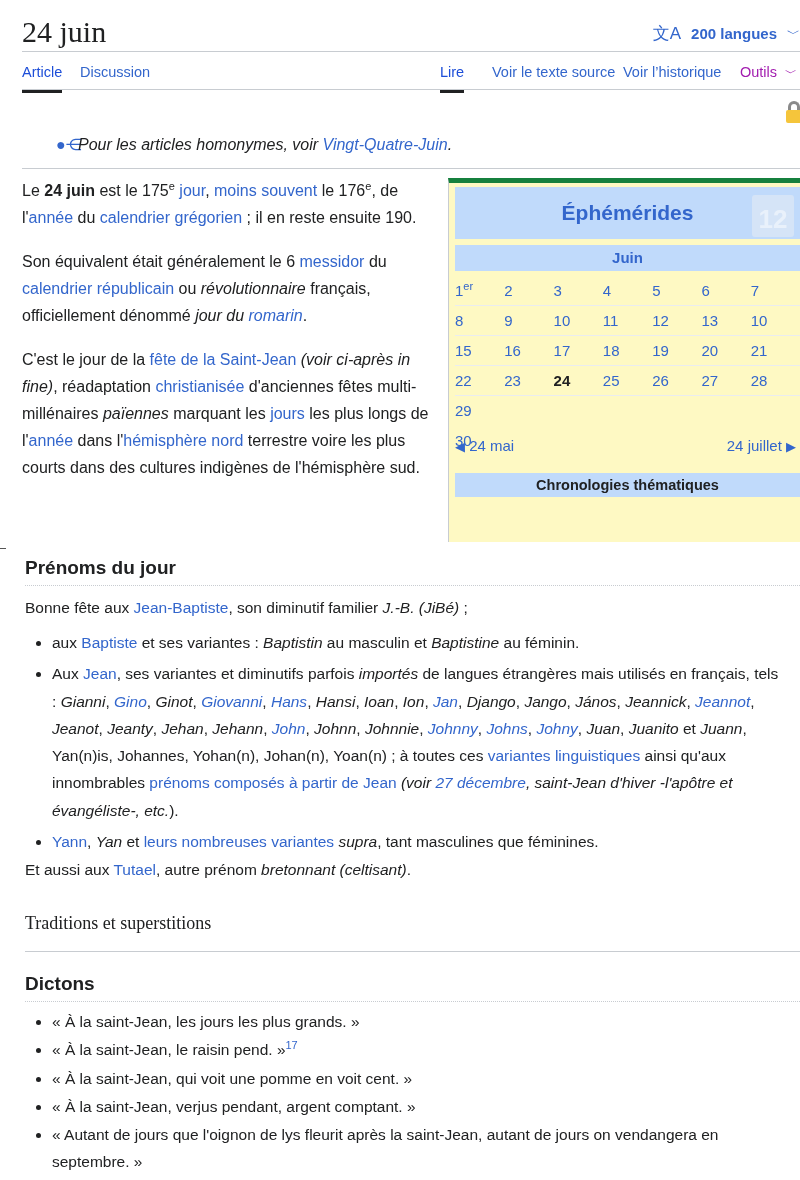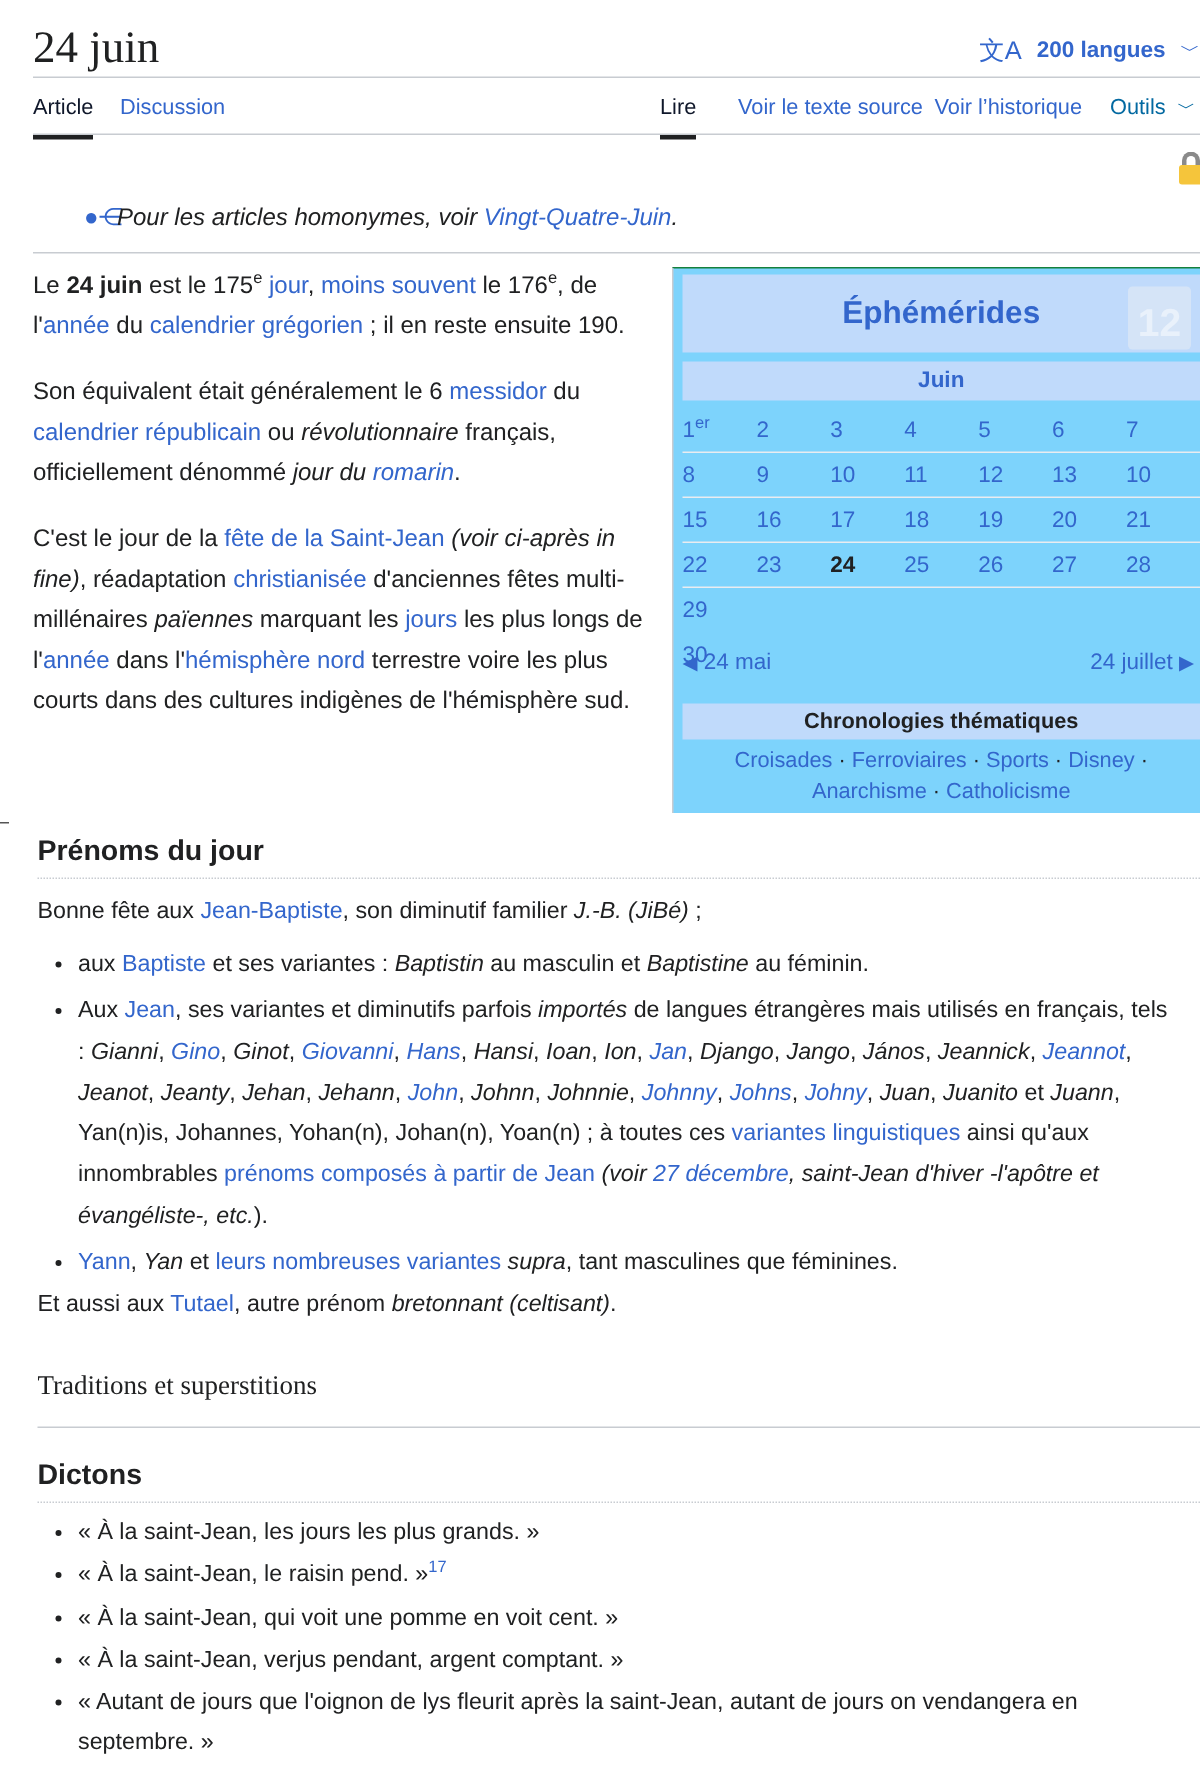--- a/index.html
+++ b/index.html
@@ -12,42 +12,42 @@
   .page-title { position: absolute; left: 22px; top: 14px; font-family: "Liberation Serif", serif;
                 font-size: 30px; line-height: 36px; color: #202122; margin: 0; font-weight: normal; }
   .lang-btn { position: absolute; right: 0; top: 22px; display: flex; align-items: center;
               color: #3366cc; font-weight: bold; font-size: 15px; }
   .lang-btn .ico { font-size: 17px; margin-right: 10px; font-weight: normal; }
   .lang-btn .chev { margin-left: 10px; color: #3366cc; font-weight: normal; font-size: 13px; }
   .title-rule { position: absolute; left: 22px; right: 0; top: 51px; height: 1px; background: #c8ccd1; }
 
   .tabs { position: absolute; left: 22px; right: 0; top: 52px; height: 38px; }
   .tab { position: absolute; top: 12px; font-size: 14.5px; color: #3366cc; }
-  .tab.active { color: #0f172a; }
+  .tab.active { color: #1d4ed8; }
   .tab.active::after { content: ""; position: absolute; left: 0; right: 0; top: 26px; height: 3px; background: #202122; }
   .tab-rule { position: absolute; left: 22px; right: 0; top: 89px; height: 1px; background: #c8ccd1; }
-  .tab.outils { color: #0369a1; }
+  .tab.outils { color: #a21caf; }
   .tab .chev { font-size: 12px; margin-left: 8px; }
 
   .lock { position: absolute; left: 786px; top: 101px; width: 16px; height: 22px; }
   .lock .shackle { position: absolute; left: 2px; top: 0; width: 12px; height: 11px; border: 3px solid #8a8a8a; border-bottom: none; border-radius: 7px 7px 0 0; }
   .lock .body { position: absolute; left: 0; top: 9px; width: 16px; height: 13px; background: #f5c53b; border-radius: 2px; }
 
   .hatnote { position: absolute; left: 56px; top: 135px; font-style: italic; font-size: 16px; color: #202122; }
   .hatnote .ico { display: inline-block; width: 22px; font-style: normal; color: #3366cc; }
   .hat-rule { position: absolute; left: 22px; right: 0; top: 168px; height: 1px; background: #c8ccd1; }
 
   
   .intro { position: absolute; left: 22px; top: 177px; width: 420px; font-size: 16px; line-height: 27px; }
   .intro p { margin: 0 0 17px 0; }
   sup { font-size: 11px; line-height: 0; }
 
   
   .infobox { position: absolute; left: 448px; top: 178px; width: 352px; height: 364px;
-             border-left: 1px solid #c8ccd1; border-top: 1px solid #15803d; background: #7dd3fc; }
+             border-left: 1px solid #c8ccd1; border-top: 5px solid #15803d; background: #fef9c3; }
   .ib-title { position: absolute; left: 6px; right: 0; top: 4px; height: 52px; background: #c0dafb;
               color: #3366cc; font-weight: bold; font-size: 21px; text-align: center; line-height: 52px; }
   .ib-cal-icon { position: absolute; right: 6px; top: 8px; width: 42px; height: 42px; background: #d5e4f7; border-radius: 3px;
                  color: #e9f1fb; font-size: 26px; font-weight: bold; text-align: center; line-height: 48px; }
   .ib-month { position: absolute; left: 6px; right: 0; top: 62px; height: 26px; background: #c0dafb;
               color: #3366cc; font-weight: bold; font-size: 15px; text-align: center; line-height: 26px; }
   .cal { position: absolute; left: 6px; right: 0; top: 93px; }
   .cal-row { display: flex; height: 30px; border-bottom: 1px solid #eaecf0; }
   .cal-row:last-child { border-bottom: none; flex-direction: column; }
   .cal-cell { flex: 1; line-height: 30px; font-size: 15px; color: #3366cc; }
@@ -167,21 +167,20 @@
         <span class="cal-cell"></span>
         <span class="cal-cell"></span>
         <span class="cal-cell"></span>
       </div>
     </div>
   <div class="ib-nav">
     <span class="prev"><span class="arr">◀</span> <span>24 mai</span></span>
     <span class="next"><span>24 juillet</span> <span class="arr">▶</span></span>
   </div>
   <div class="ib-chrono">Chronologies thématiques</div>
-  <div class="ib-links" id="chrono"><a>Croisades</a><span> · </span><a>Ferroviaires</a><span> · </span><a>Sports</a><span> · </span><a>Disney</a><span> · </span><br><a>Anarchisme</a><span> · </span><a>Catholicisme</a></div>
 </div>
 
 <div class="tick"></div>
 
 <div class="h3" style="top:557px">Prénoms du jour</div>
 <div class="h3-rule" style="top:585px"></div>
 
 <div class="para" style="top:594px">
   <span>Bonne fête aux </span><a>Jean-Baptiste</a><span>, son diminutif familier </span><i>J.-B. (JiBé)</i><span> ;</span>
 </div>

